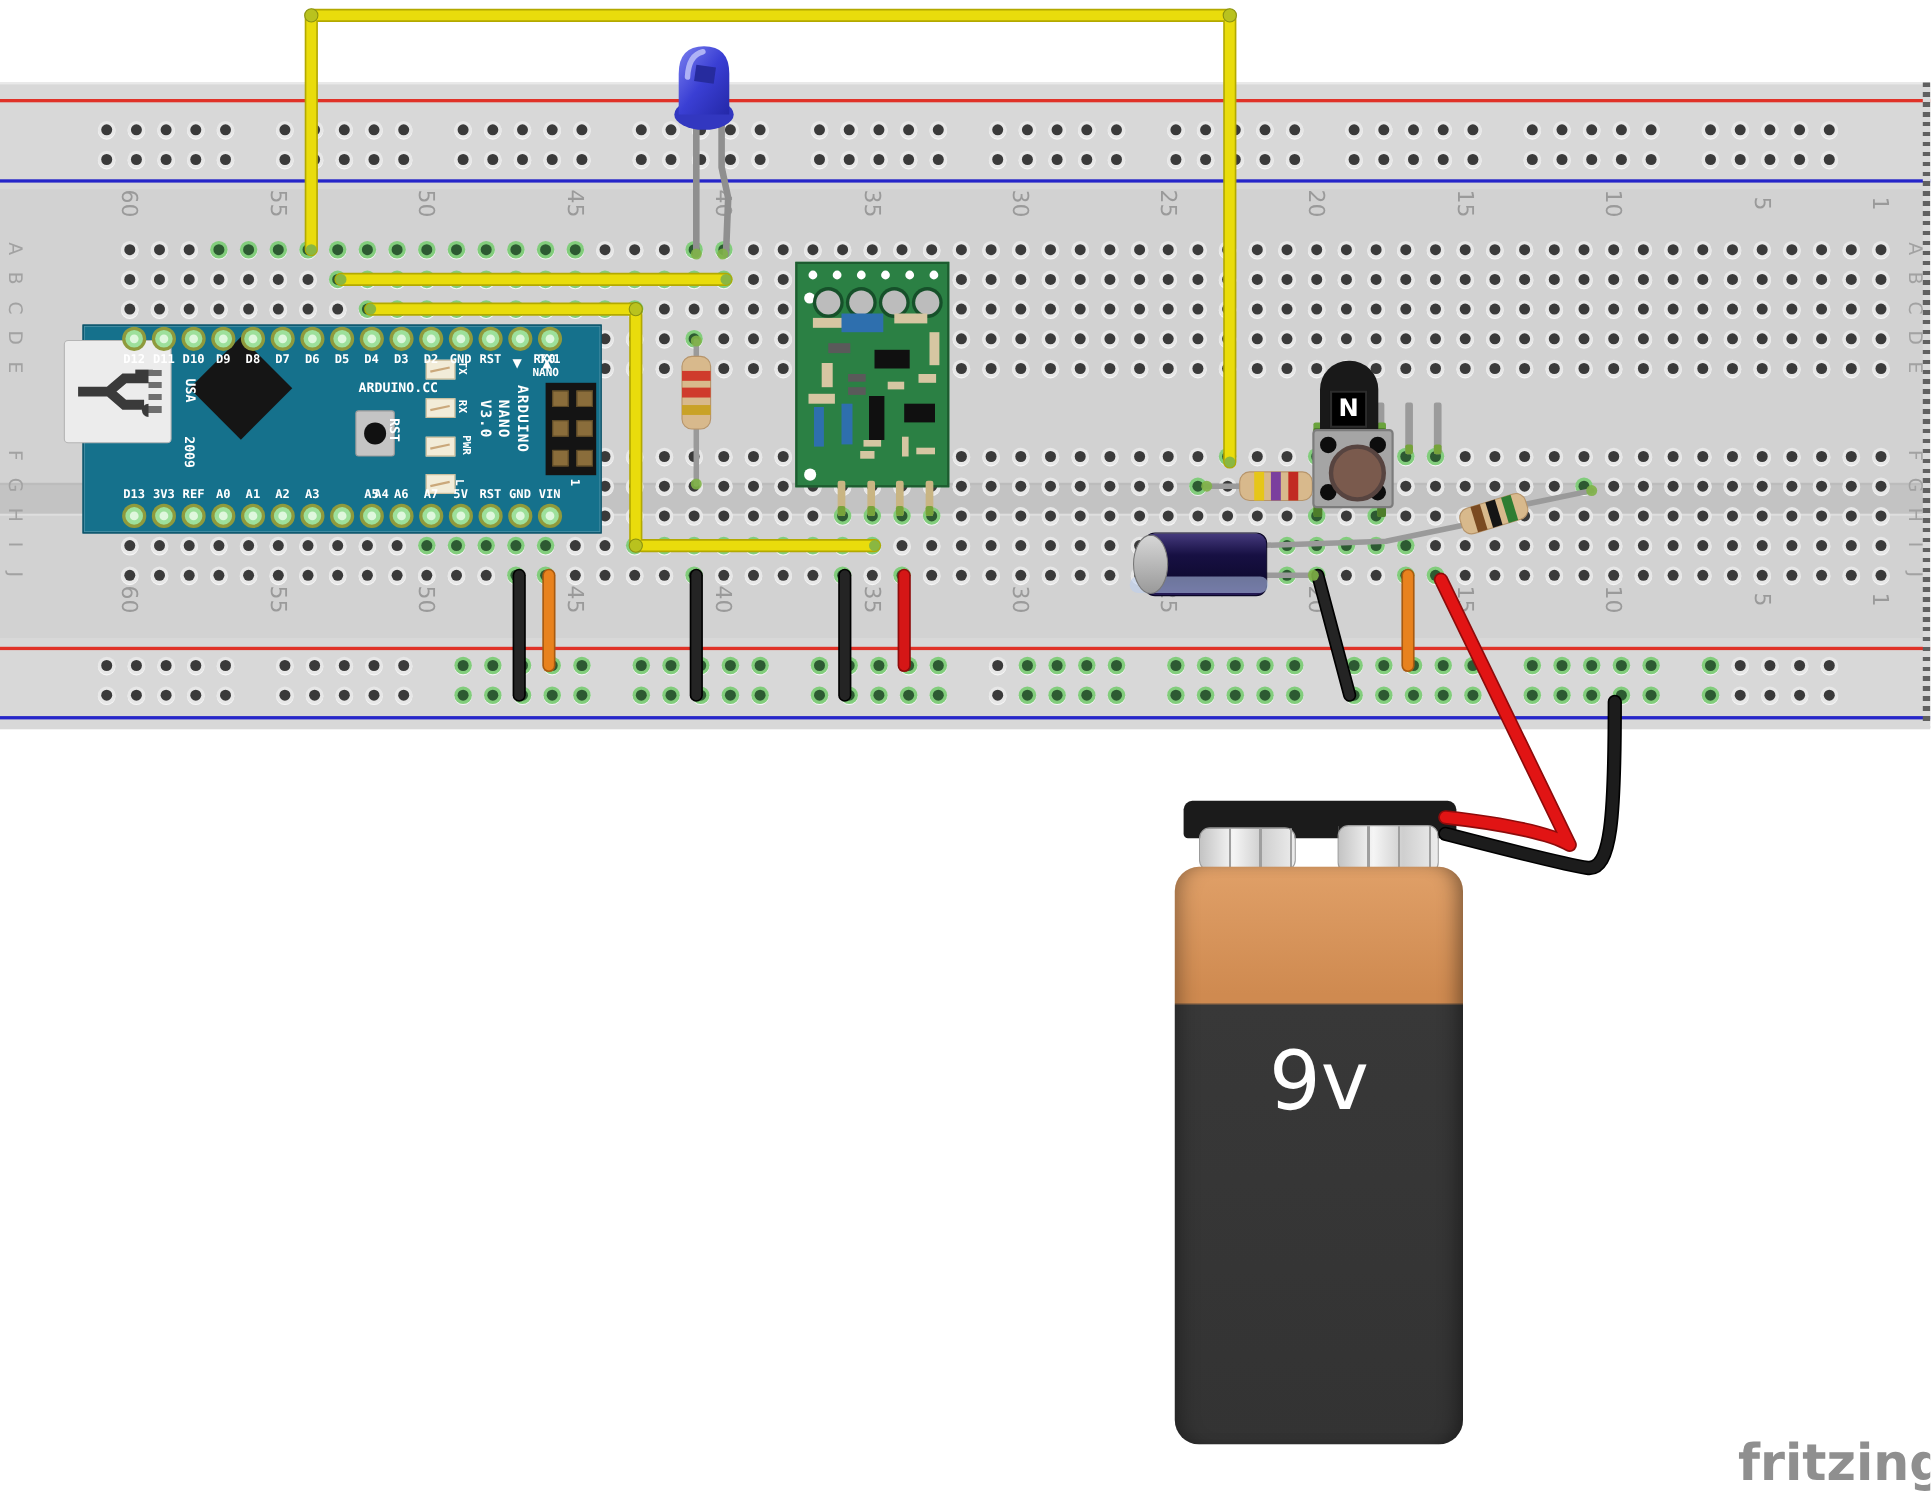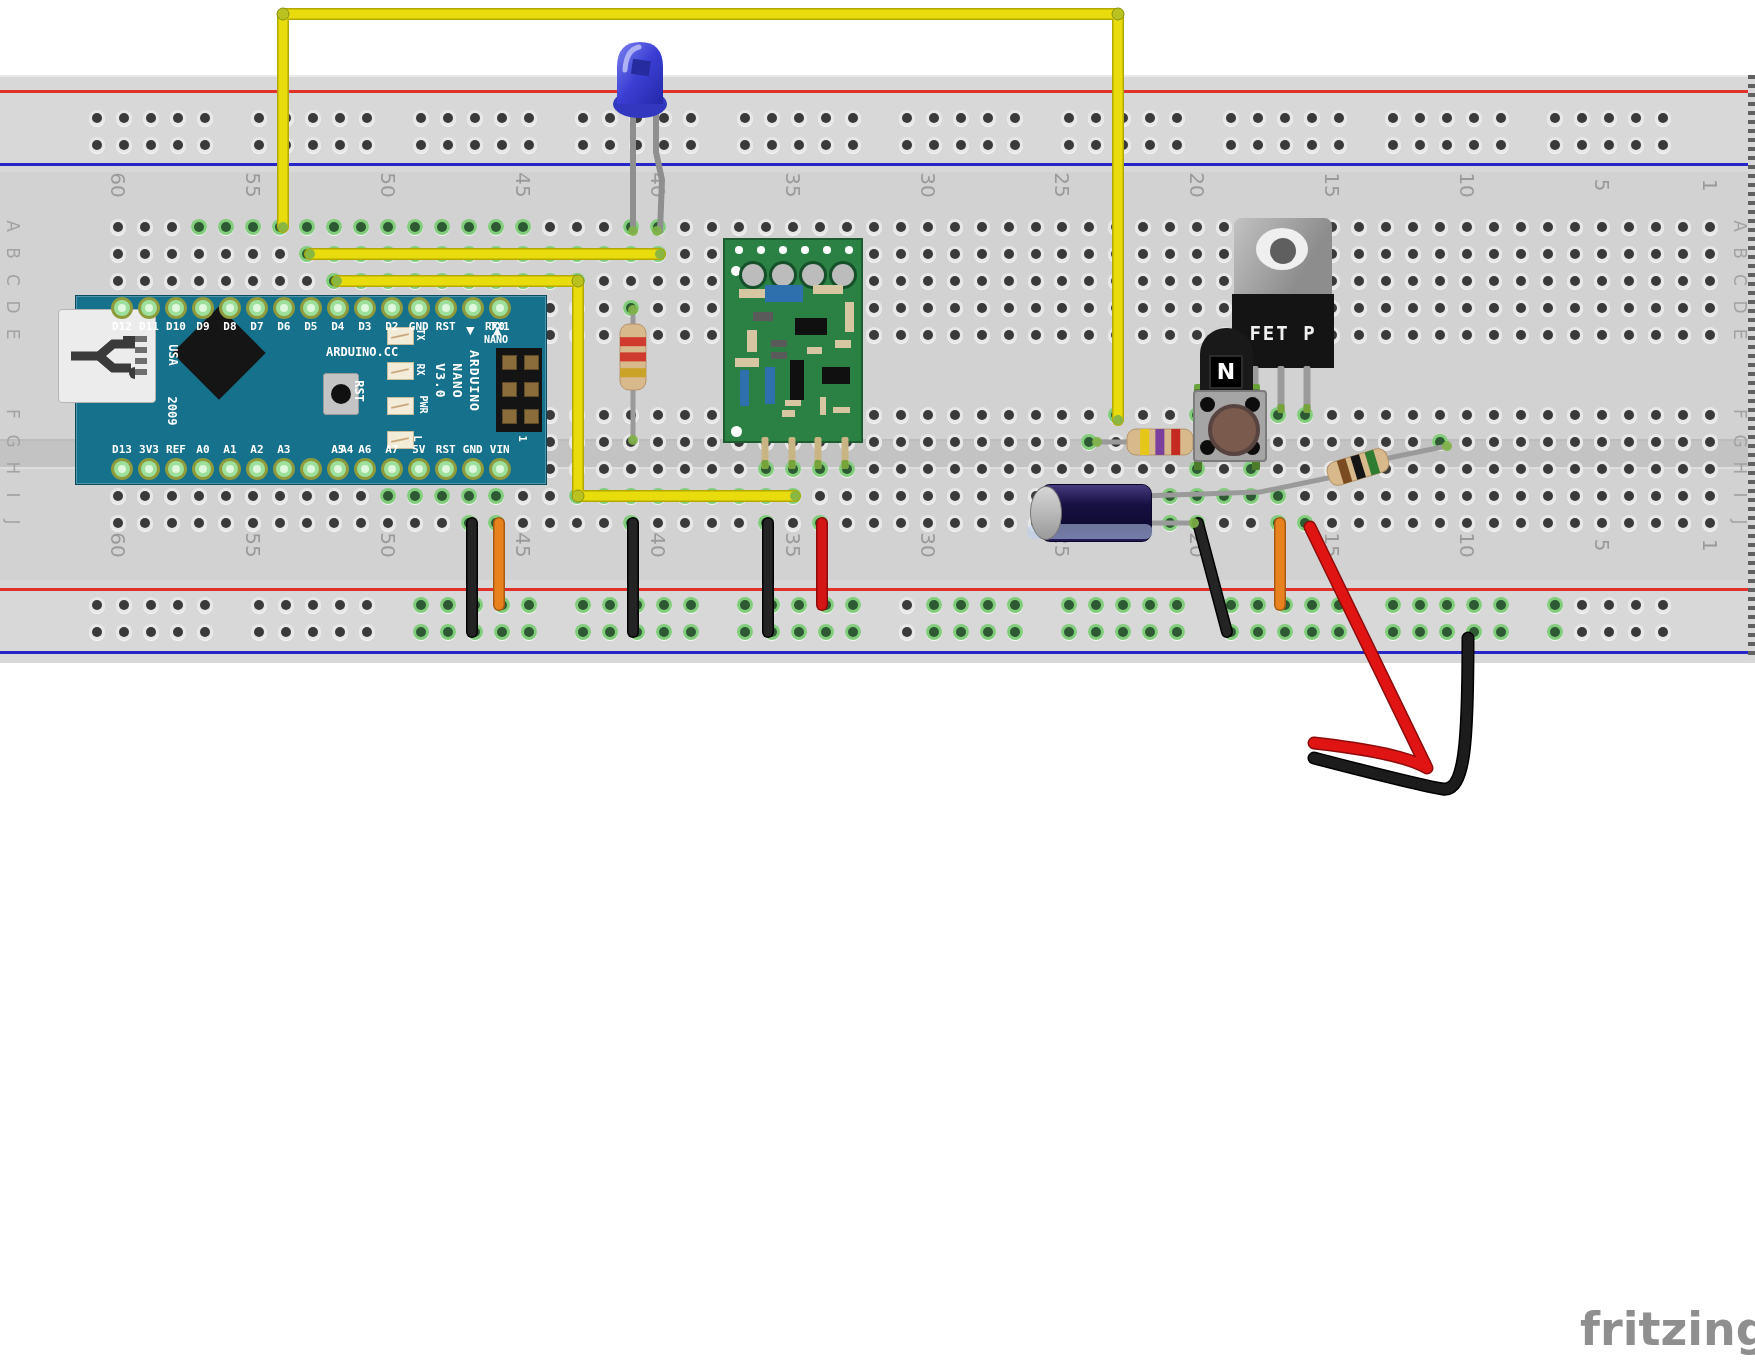--- a/index.html
+++ b/index.html
@@ -1116,25 +1116,20 @@
     <div class="m mb" style="left:40px;top:127px;width:10px;height:37px"></div>
     <div class="m mk" style="left:65px;top:120px;width:14px;height:40px"></div>
     <div class="m mk" style="left:97px;top:127px;width:28px;height:17px"></div>
     <div class="m mt" style="left:60px;top:160px;width:16px;height:6px"></div>
     <div class="m mt" style="left:57px;top:170px;width:13px;height:7px"></div>
     <div class="m mt" style="left:95px;top:157px;width:6px;height:18px"></div>
     <div class="m mt" style="left:108px;top:167px;width:17px;height:6px"></div>
     <div class="mhole" style="left:6px;top:186px;width:11px;height:11px"></div>
   </div>
 
-  <div id="fet">
-    <div id="fet-tab"></div>
-    <div id="fet-hole"></div>
-    <div id="fet-body">FET P</div>
-  </div>
 
   <svg id="under" class="layer" width="1755" height="1365">
       <path d="M1142,496 L1260,492 L1328,478" fill="none" stroke="#9a9a9a" stroke-width="5" stroke-linecap="round" stroke-linejoin="round"></path>
       <path d="M1384,459 L1447,446" fill="none" stroke="#9a9a9a" stroke-width="5" stroke-linecap="round" stroke-linejoin="round"></path>
       <path d="M1142,523 L1194,523" fill="none" stroke="#9a9a9a" stroke-width="5" stroke-linecap="round" stroke-linejoin="round"></path>
       <path d="M1097,442 L1129,442" fill="none" stroke="#9a9a9a" stroke-width="5" stroke-linecap="round" stroke-linejoin="round"></path>
       <path d="M1191,442 L1198,442" fill="none" stroke="#9a9a9a" stroke-width="5" stroke-linecap="round" stroke-linejoin="round"></path>
       <path d="M633,310 L633,440" fill="none" stroke="#9a9a9a" stroke-width="5" stroke-linecap="round" stroke-linejoin="round"></path>
       <path d="M633,112 L633,231" fill="none" stroke="#8f8f8f" stroke-width="6" stroke-linecap="round" stroke-linejoin="round"></path>
       <path d="M656,112 L656,152 L662,180 L660,231" fill="none" stroke="#8f8f8f" stroke-width="6" stroke-linecap="round" stroke-linejoin="round"></path>
@@ -1245,20 +1240,27 @@
     <div class="bpin" style="left:50px;top:48px"></div>
     <div id="bcap"></div>
   </div>
 
   <div id="cap">
     <div class="body"></div>
     <div class="seal"></div>
     <div class="cend"></div>
   </div>
 
+  <div id="battery">
+    <div id="bat-cap"></div>
+    <div class="term" style="left:22px;top:24px;width:86px;height:38px"></div>
+    <div class="term" style="left:148px;top:22px;width:90px;height:42px"></div>
+    <div id="bat-body"></div>
+    <div id="bat-label">9v</div>
+  </div>
 
   <svg id="over" class="layer" width="1755" height="1365">
       <path d="M1310,527 L1427,768 C1410,758 1368,749 1314,743" fill="none" stroke="#8e0b0b" stroke-width="13" stroke-linecap="round" stroke-linejoin="round"></path>
       <path d="M1310,527 L1427,768 C1410,758 1368,749 1314,743" fill="none" stroke="#e11414" stroke-width="10" stroke-linecap="round" stroke-linejoin="round"></path>
       <path d="M1314,758 C1372,773 1422,786 1443,789 C1465,792 1468,742 1468,638" fill="none" stroke="#000" stroke-width="13" stroke-linecap="round" stroke-linejoin="round"></path>
       <path d="M1314,758 C1372,773 1422,786 1443,789 C1465,792 1468,742 1468,638" fill="none" stroke="#1c1c1c" stroke-width="10" stroke-linecap="round" stroke-linejoin="round"></path>
     </svg>
 
   <div id="watermark">fritzing</div>
 </div>

